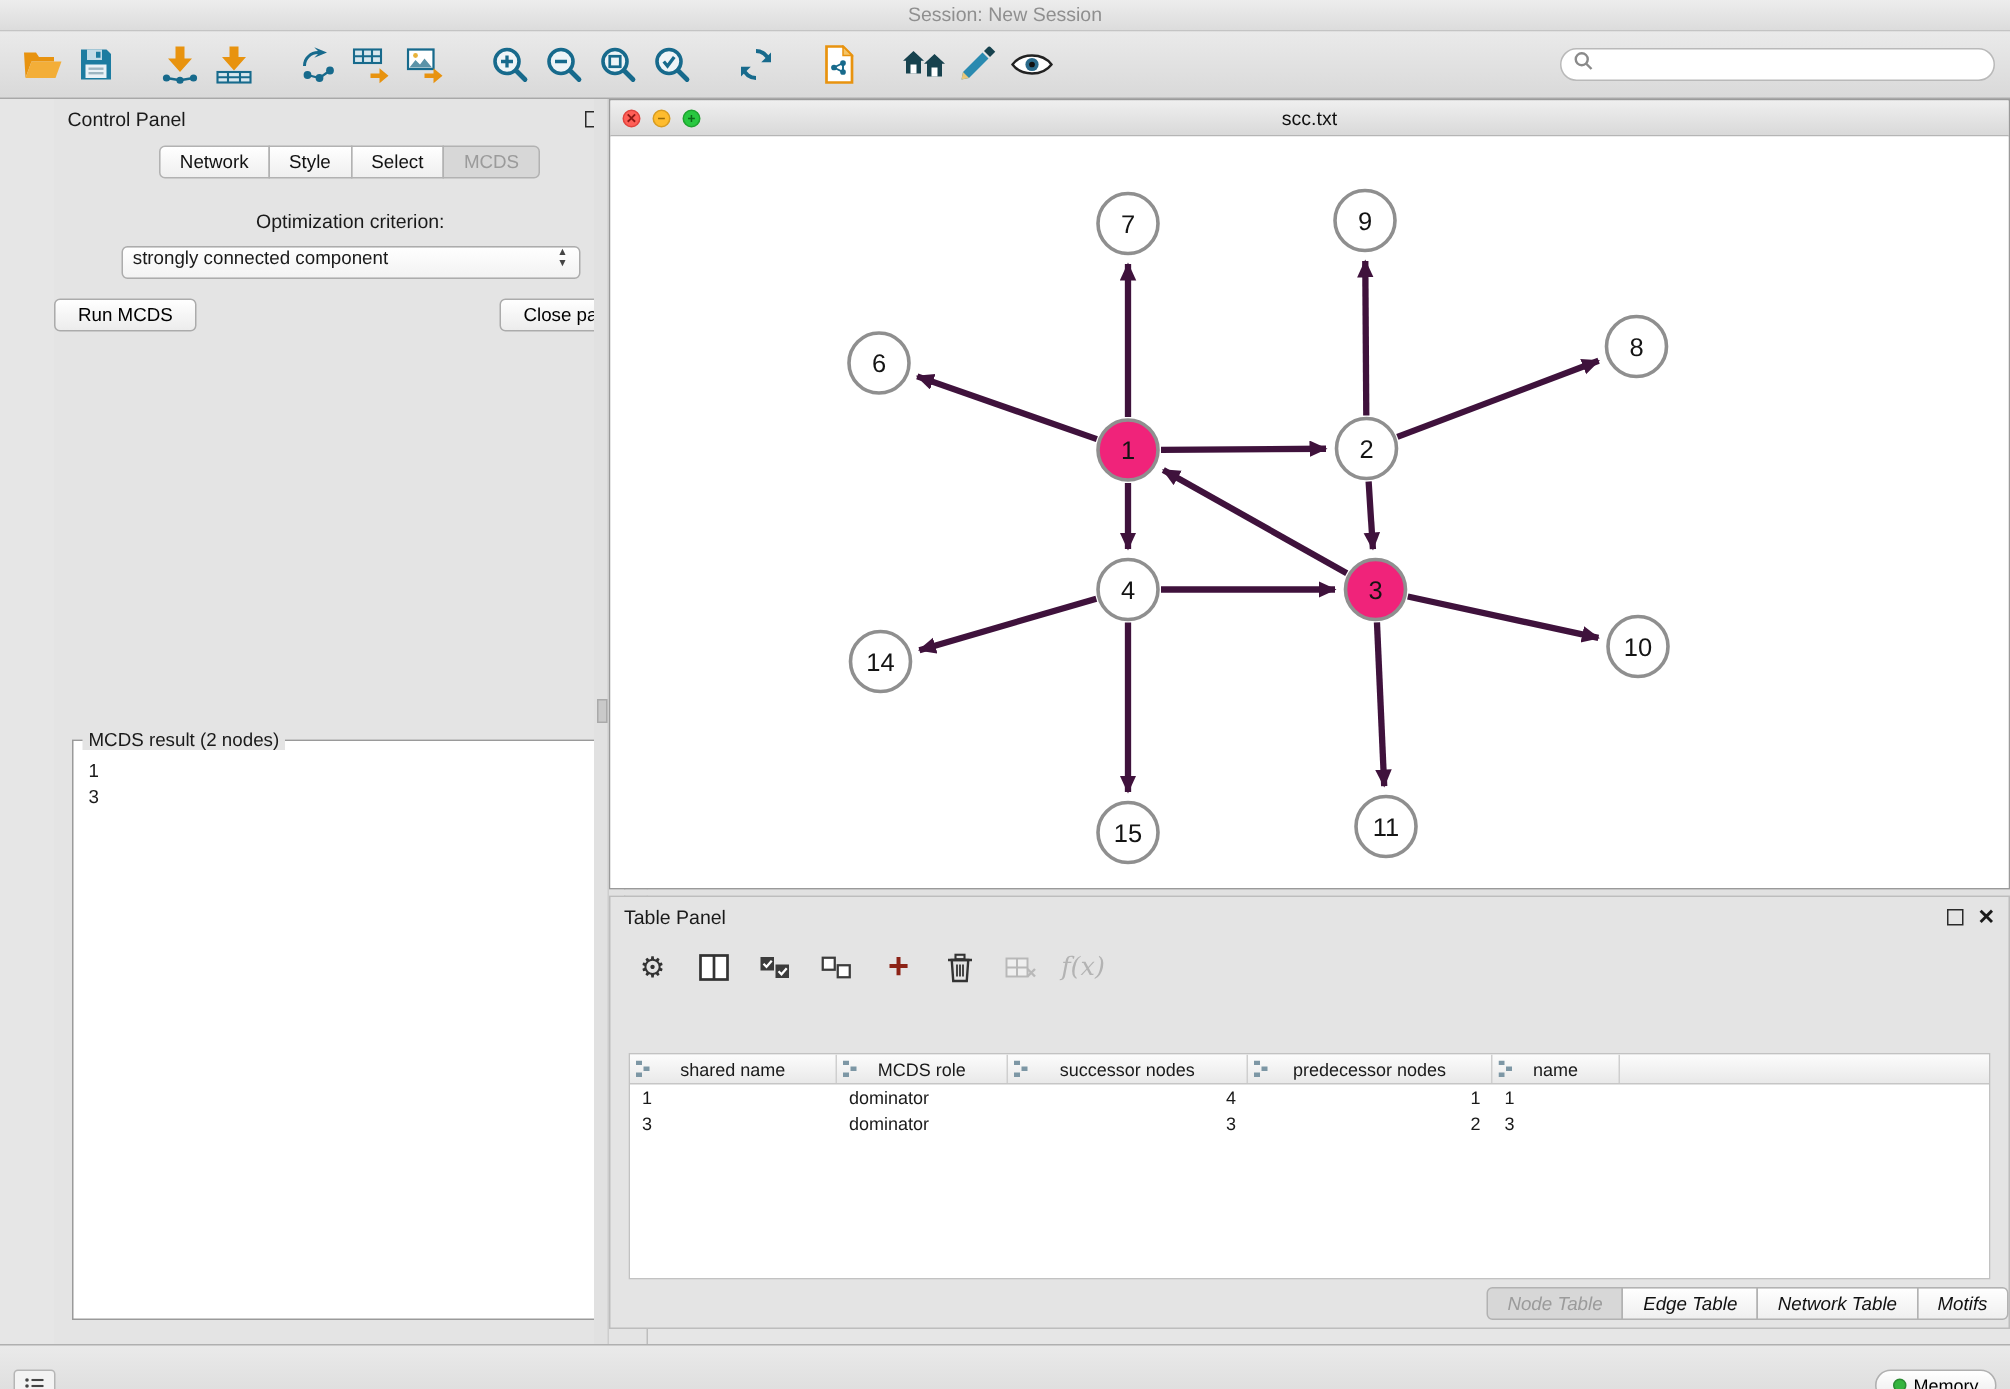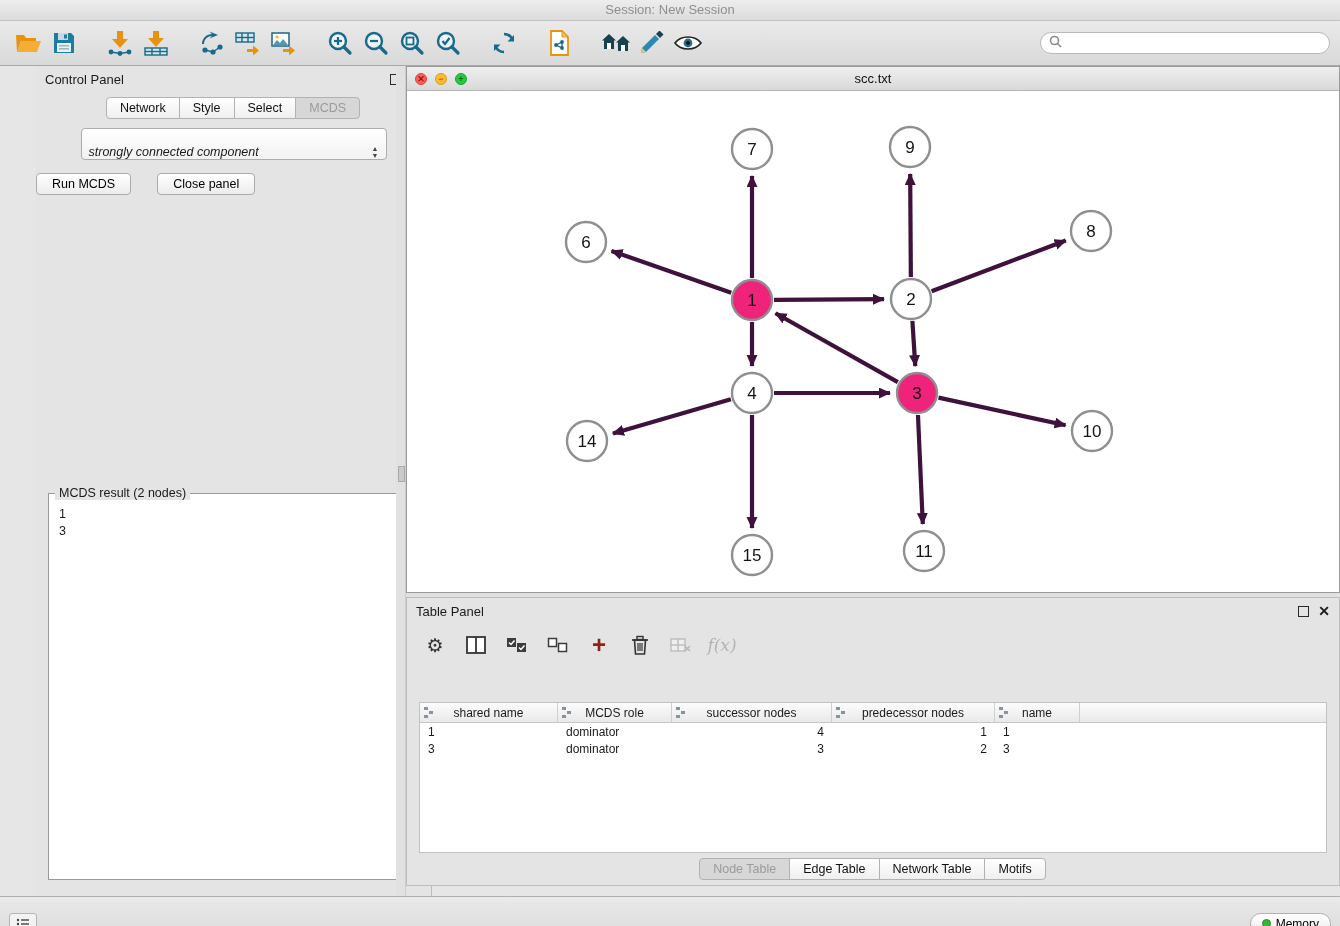--- a/index.html
+++ b/index.html
@@ -45,26 +45,26 @@
   .cp-tabs { display:flex; justify-content:center; margin-top:5px; }
   .tab {
     border:1px solid #b2b2b2; background:linear-gradient(#ffffff,#efefef);
     font-size:12.5px; padding:3px 13px; margin-left:-1px; color:#111; cursor:default;
   }
   .tab:first-child { border-radius:4px 0 0 4px; }
   .tab:last-child  { border-radius:0 4px 4px 0; }
   .tab.active { background:#d7d7d7; color:#9b9b9b; }
   .opt-label { text-align:center; margin-top:21px; font-size:13px; }
   .dropdown {
-    margin:9px auto 0; width:306px; height:32px;
+    margin:9px auto 0; width:306px; height:22px;
     background:linear-gradient(#ffffff,#f2f2f2); border:1px solid #acacac; border-radius:4px;
-    display:flex; align-items:flex-end; font-size:12.5px; padding:0 7px; box-sizing:border-box;font-style:italic;
+    display:flex; align-items:flex-start; font-size:12.5px; padding:0 7px; box-sizing:border-box;
   }
   .dd-arrows { margin-left:auto; font-size:7px; color:#444; line-height:7px; text-align:center; }
-  .btn-row { display:flex; justify-content:flex-start; gap:26px; margin-top:13px; }
+  .btn-row { display:flex; justify-content:space-between; gap:26px; margin-top:13px; }
   .mac-btn {
     border:1px solid #ababab; background:linear-gradient(#ffffff,#ececec);
     border-radius:4px; font-size:12.5px; padding:3px 15px; font-family:inherit; cursor:default;
   }
   .result-box { position:absolute; left:12px; right:14px; top:427px; bottom:16px; border:1px solid #9a9a9a; background:#fff; }
   .result-legend { position:absolute; top:-8px; left:6px; background:#e4e4e4; padding:0 4px; font-size:12.5px; }
   .result-content { position:absolute; inset:10px 3px 3px 3px; font-size:12.5px; padding:2px 7px; overflow:hidden; }
   .result-line { line-height:17px; }
 
   
@@ -98,21 +98,21 @@
   .tp-icon { width:24px; height:24px; display:flex; align-items:center; justify-content:center; }
   .gear-glyph { font-size:19px; color:#333; }
   .plus-glyph { font-size:24px; font-weight:bold; color:#8c2317; line-height:20px; }
   .fx-glyph { font-family:"DejaVu Serif", serif; font-style:italic; color:#b3b3b3; font-size:17px; }
   .tp-table { position:absolute; left:12px; right:12px; top:70px; bottom:32px; background:#fff; border:1px solid #c2c2c2; overflow:hidden;margin-top:34px; }
   .table-head-row { display:flex; height:19px; background:linear-gradient(#fcfcfc,#e9e9e9); border-bottom:1px solid #c6c6c6; }
   .th { position:relative; display:flex; align-items:center; justify-content:center; font-size:12px; border-right:1px solid #cfcfcf; box-sizing:border-box; height:100%; }
   .th-icon { position:absolute; left:4px; top:4px; }
   .tr { display:flex; height:17px; align-items:center; font-size:12px; }
   .td { box-sizing:border-box; padding:0 8px; }
-  .tp-tabs { position:absolute; bottom:5px; left:0; right:0; display:flex; justify-content:center; }
+  .tp-tabs { position:absolute; bottom:5px; left:0; right:0; display:flex; justify-content:flex-end;font-style:italic; }
 
   
   .statusbar {
     position:absolute; left:0; right:0; top:896px; height:14px;
     background:linear-gradient(#eaeaea,#dedede); border-top:1px solid #b0b0b0;
     display:flex; padding:16px 9px; box-sizing:border-box;
   }
   .list-btn { width:26px; height:20px; border:1px solid #b5b5b5; background:#f3f3f3; border-radius:3px; display:flex; align-items:center; justify-content:center; }
   .memory-btn {
     margin-left:auto; height:21px; border:1px solid #b0b0b0; border-radius:11px;
@@ -285,20 +285,21 @@
       <span class="float-icon"></span>
       <span class="close-icon">✕</span>
     </span>
   </div>
   <div class="cp-tabs">
     <span class="tab">Network</span>
     <span class="tab">Style</span>
     <span class="tab">Select</span>
     <span class="tab active">MCDS</span>
   </div>
+  <div class="opt-label">Optimization criterion:</div>
   <div class="dropdown">
     <span>strongly connected component</span>
     <span class="dd-arrows">▲<br>▼</span>
   </div>
   <div class="btn-row">
     <button class="mac-btn">Run MCDS</button>
     <button class="mac-btn">Close panel</button>
   </div>
   <div class="result-box">
     <span class="result-legend">MCDS result (2 nodes)</span>

